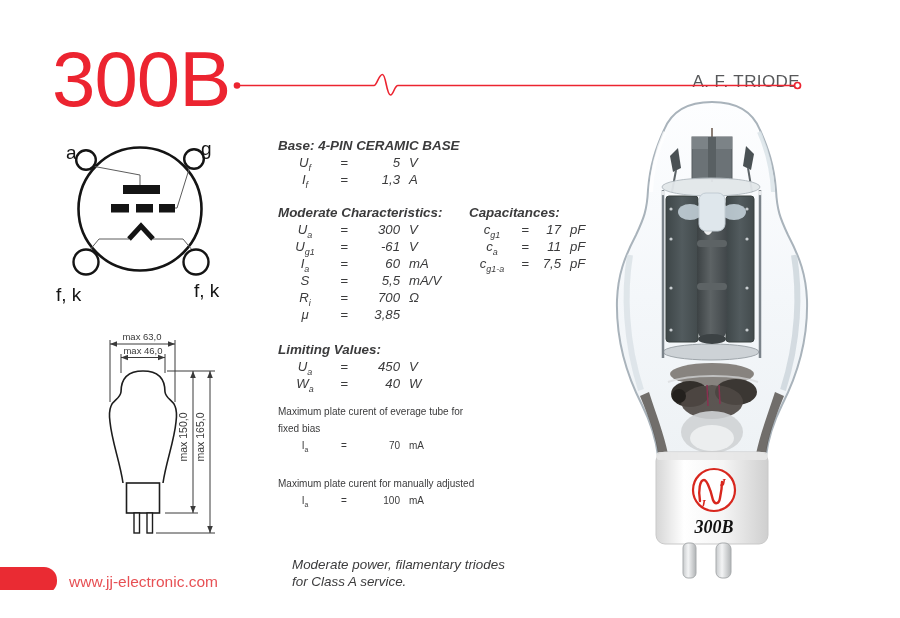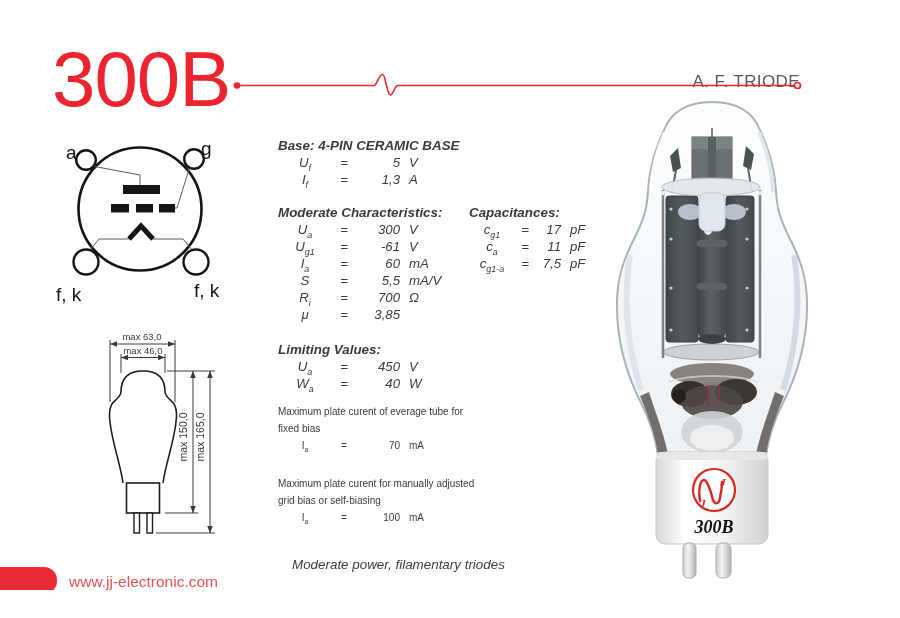--- a/index.html
+++ b/index.html
@@ -201,31 +201,31 @@
     <div class="rows">
       <span class="c-sym"><span>I</span><sub>a</sub></span>
       <span class="c-eq">=</span>
       <span class="c-val">70</span>
       <span class="c-unit">mA</span>
     </div>
   </div>
 
   <div class="para" style="top:475px">
     <div>Maximum plate curent for manually adjusted</div>
-    <div>grid bias or self-biasing</div>
     <div class="rows">
       <span class="c-sym"><span>I</span><sub>a</sub></span>
       <span class="c-eq">=</span>
       <span class="c-val">100</span>
       <span class="c-unit">mA</span>
     </div>
   </div>
 
   <div class="desc" style="top:556px">
     <div>Moderate power, filamentary triodes</div>
+    <div>for Class A service.</div>
   </div>
 
   <svg class="tube-svg" width="215" height="490" viewBox="600 95 215 490">
     <defs>
       <linearGradient id="glassGrad" x1="0" y1="0" x2="0" y2="1">
         <stop offset="0" stop-color="#fdfeff"></stop>
           <stop offset="0.55" stop-color="#f4f7fa"></stop>
           <stop offset="1" stop-color="#eef2f5"></stop>
       </linearGradient>
       <linearGradient id="baseGrad" x1="0" y1="0" x2="1" y2="0">

